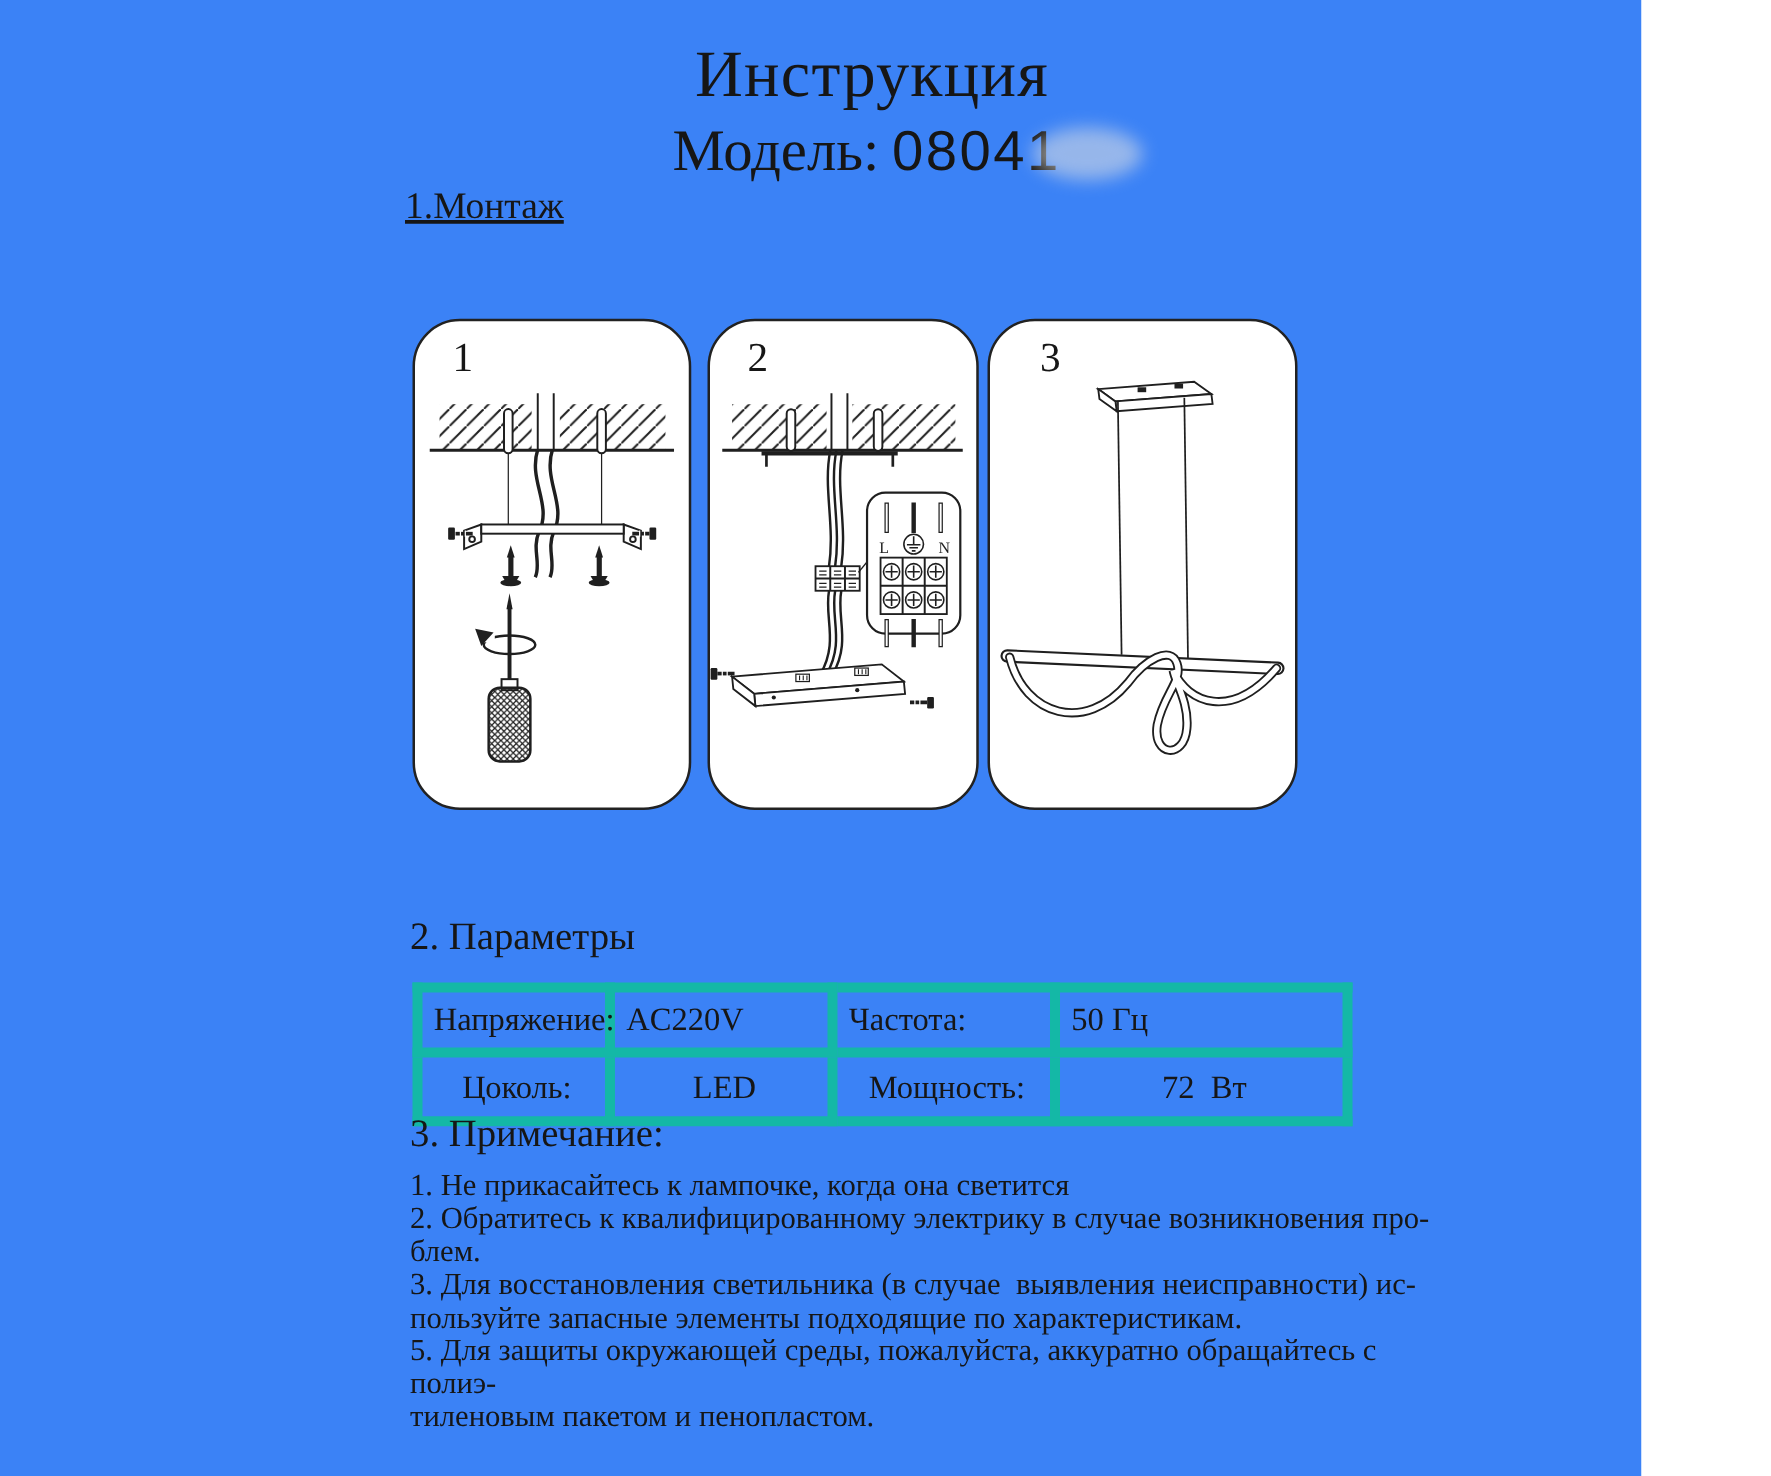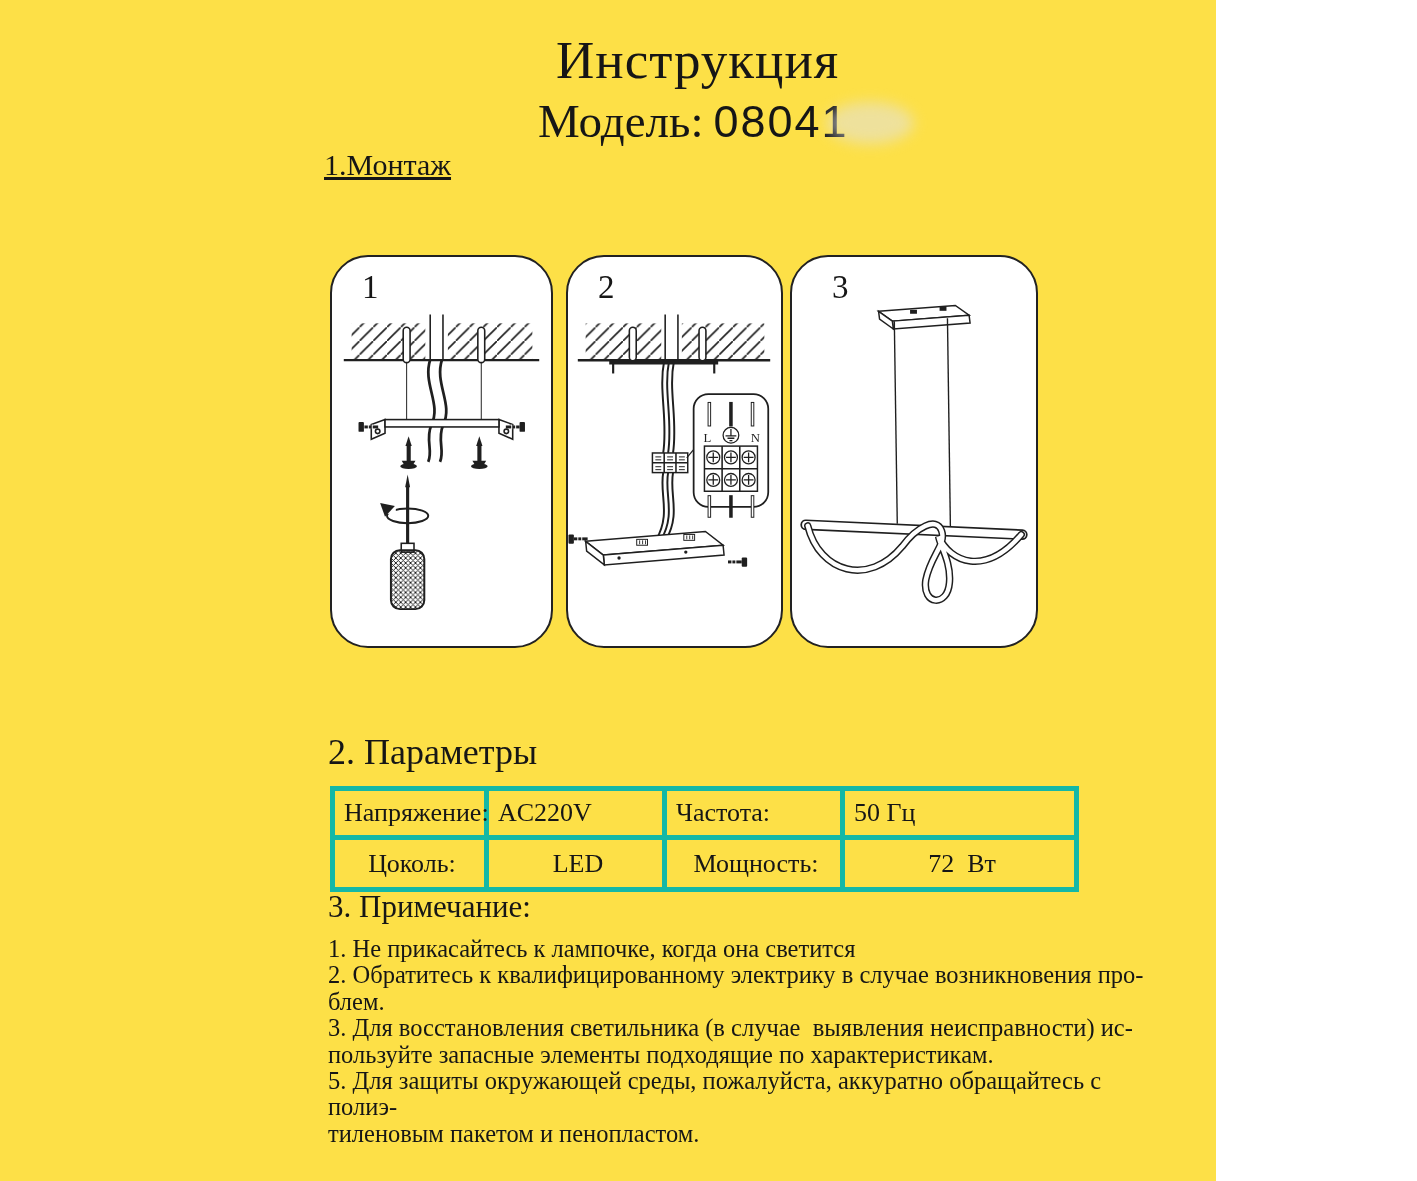--- a/index.html
+++ b/index.html
@@ -1,50 +1,50 @@
 <!DOCTYPE html>
 <html><head>
 <meta charset="utf-8">
 <style>
   html,body{margin:0;padding:0;background:#fff;}
-  .page{position:relative;width:1216px;height:1181px;background:#fde047;overflow:hidden;
+  .page{position:relative;width:1313px;height:1181px;background:#3b82f6;overflow:hidden;
         font-family:"Liberation Serif","DejaVu Serif",serif;color:#161616;}
 
   .page-title{position:absolute;left:556px;top:30px;font-size:53px;letter-spacing:1px;}
   .model-line{position:absolute;left:538px;top:94px;white-space:nowrap;}
   .model-label{font-size:47px;text-align:right;}
   .model-number{font-size:45px;font-family:"Liberation Sans","DejaVu Sans",sans-serif;
                 letter-spacing:2px;margin-left:10px;}
   .smudge{position:absolute;left:826px;top:102px;width:88px;height:42px;background:#e2e2e2;
           border-radius:50%;filter:blur(7px);opacity:.55;}
 
   .sec-heading{position:absolute;white-space:nowrap;}
   .sec-montage{left:324px;top:148px;font-size:30px;text-decoration:underline;}
-  .sec-params{left:328px;top:731px;font-size:36px;}
+  .sec-params{left:328px;top:731px;font-size:31px;}
   .sec-notes{left:328px;top:889px;font-size:31px;}
 
   .panel{position:absolute;top:255px;height:393px;border:2px solid #222;border-radius:38px;
          background:#fff;box-sizing:border-box;}
   .panel-1{left:330px;width:223px;}
   .panel-2{left:566px;width:217px;}
   .panel-3{left:790px;width:248px;}
   .panel-num{position:absolute;top:12px;left:30px;font-size:33px;}
   .panel-3 .panel-num{left:40px;}
   svg.diagram{position:absolute;left:0;top:0;width:100%;height:100%;}
 
   
   .s{stroke:#1f1f1f;fill:none;stroke-width:1.6px;}
   .sf{stroke:#1f1f1f;fill:#fff;stroke-width:1.6px;}
   .fd{fill:#1f1f1f;stroke:none;}
   .wt{stroke:#fff;fill:none;}
   text.dlab{font-family:"Liberation Serif","DejaVu Serif",serif;fill:#1f1f1f;}
 
   .params-table{position:absolute;left:330px;top:786px;width:744px;border-collapse:collapse;
                 table-layout:fixed;}
-  .params-table td{border:5px solid #14b8a6;height:44px;padding:0 4px 0 9px;font-size:26px;
+  .params-table td{border:8px solid #14b8a6;height:44px;padding:0 4px 0 9px;font-size:26px;
                    vertical-align:middle;white-space:pre-wrap;}
   .params-table tr:last-child td{height:47px;text-align:center;}
 
   .notes{position:absolute;left:328px;top:936px;width:820px;font-size:24.5px;line-height:26.4px;font-family:Liberation Serif, serif;}
   .note-line{white-space:pre-wrap;}
 </style>
 </head>
 <body>
 
 <div class="page">

